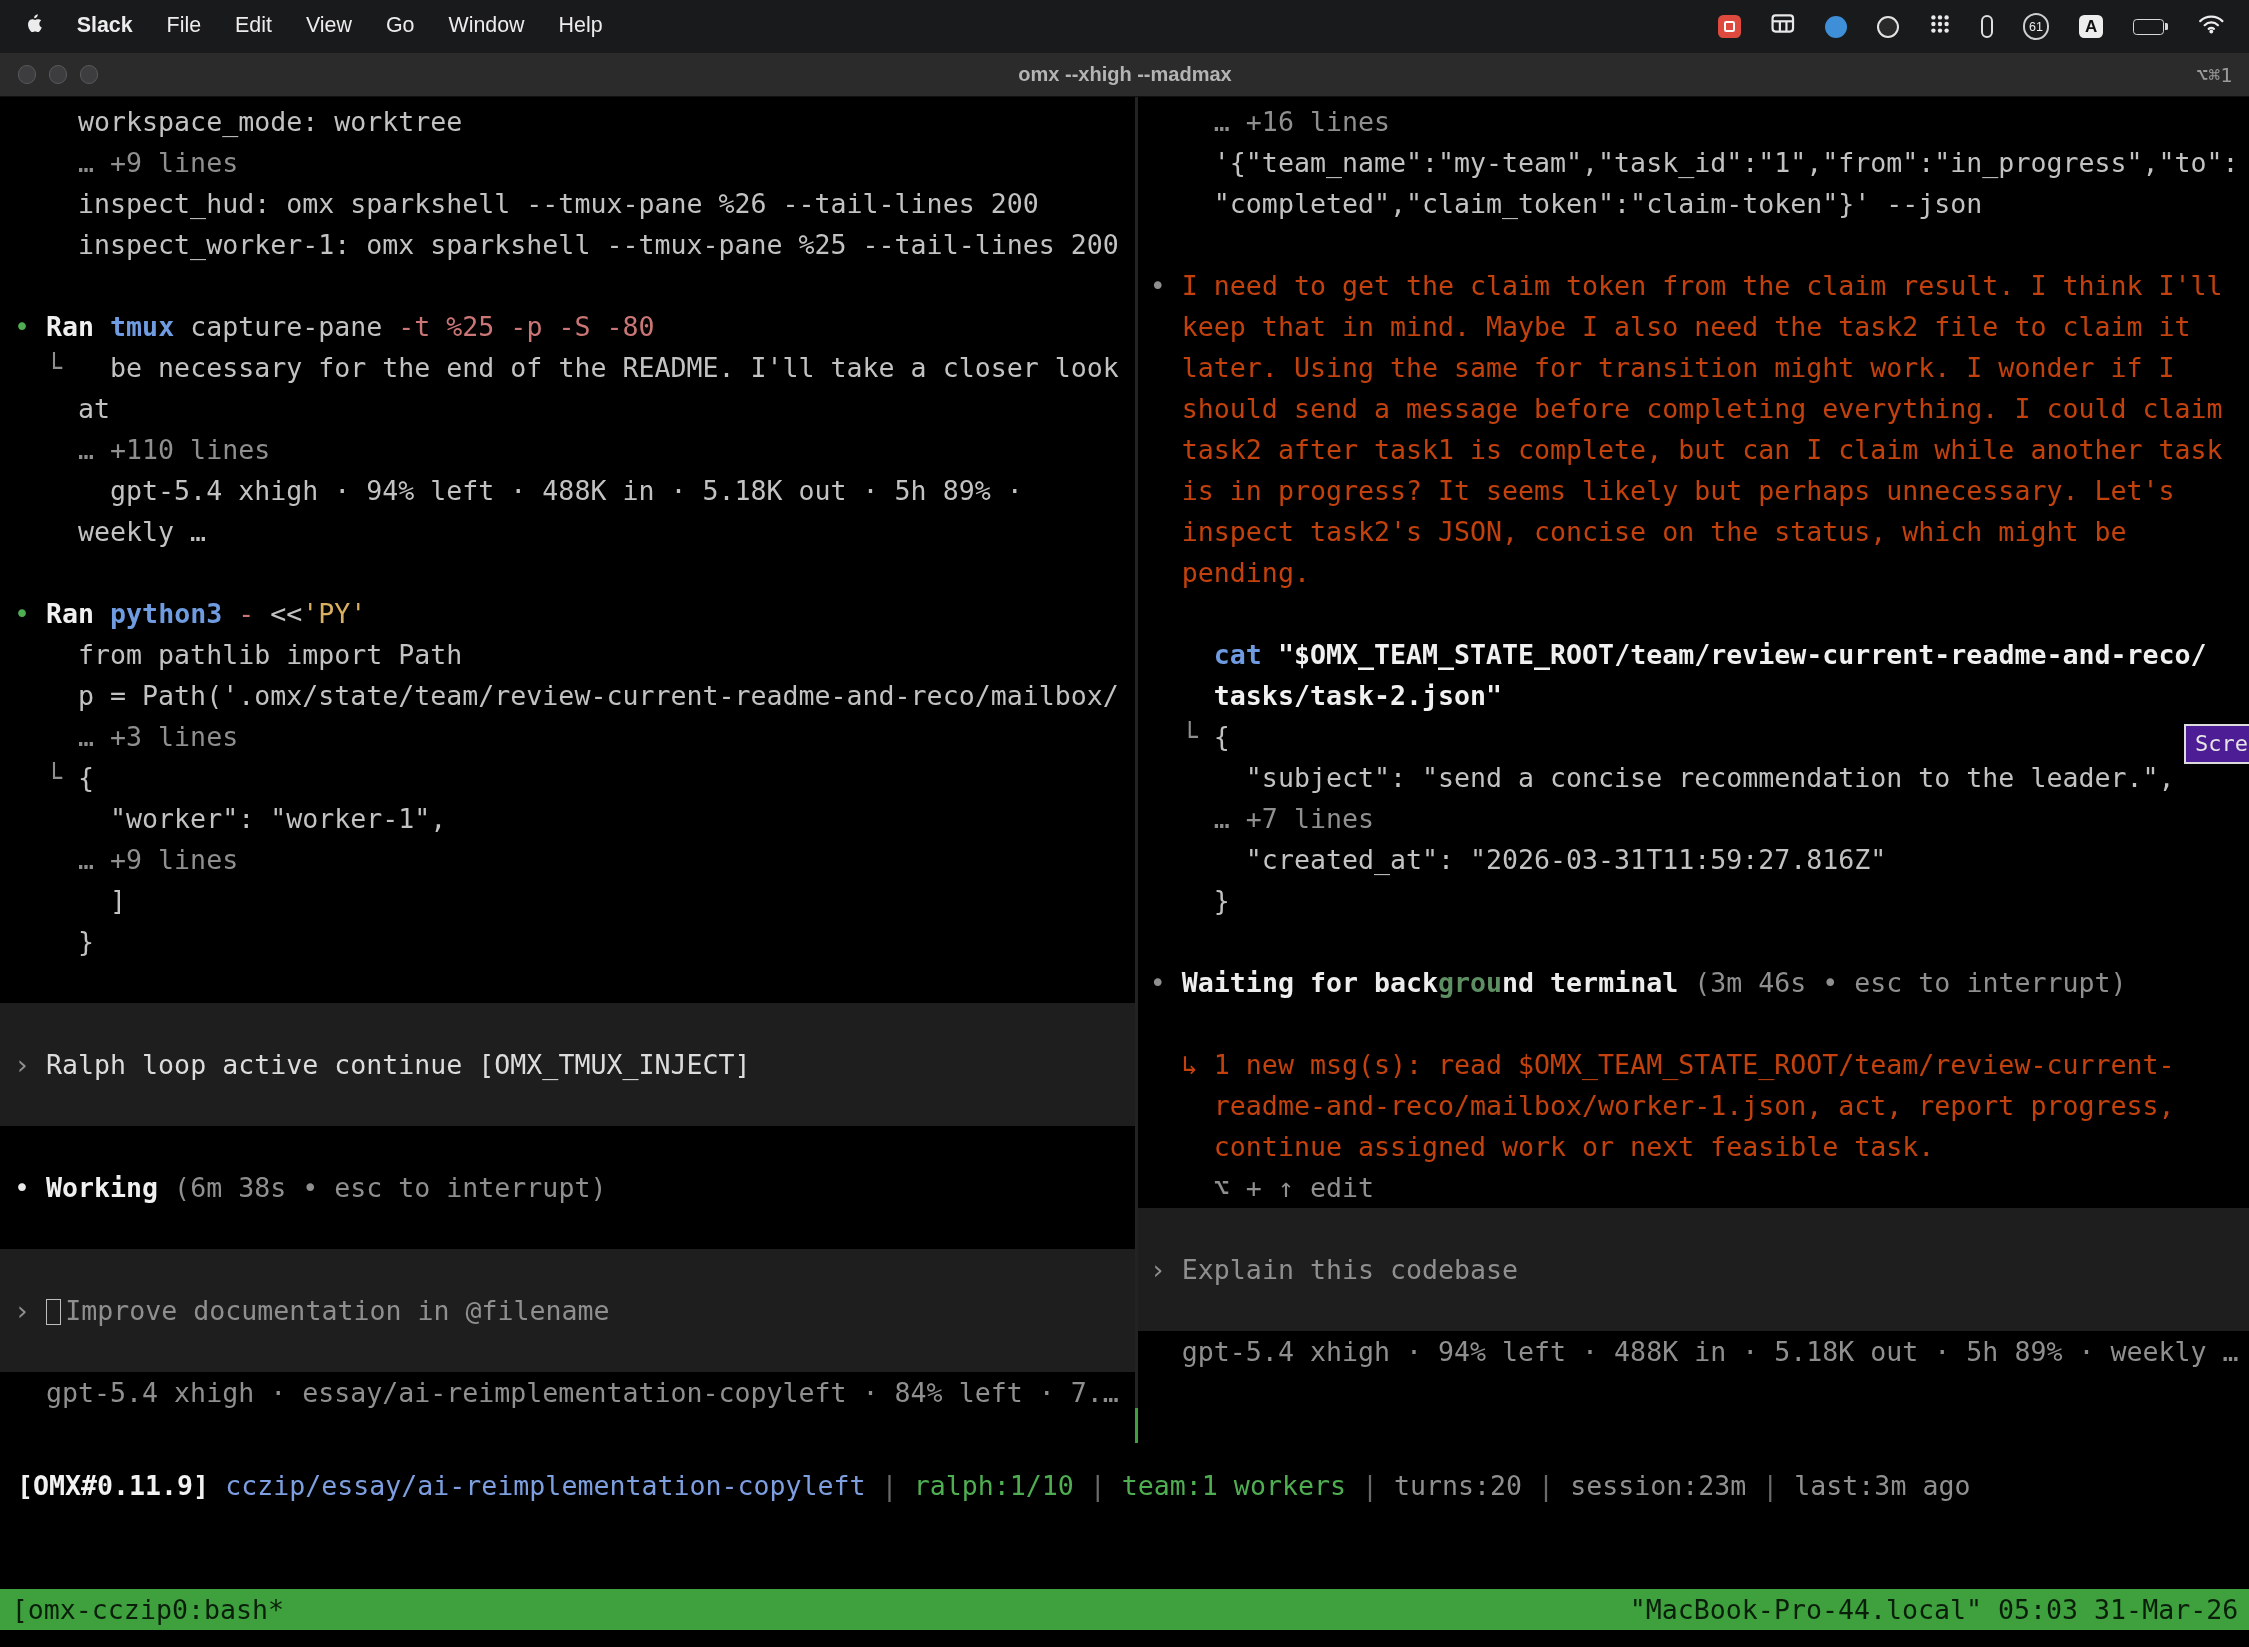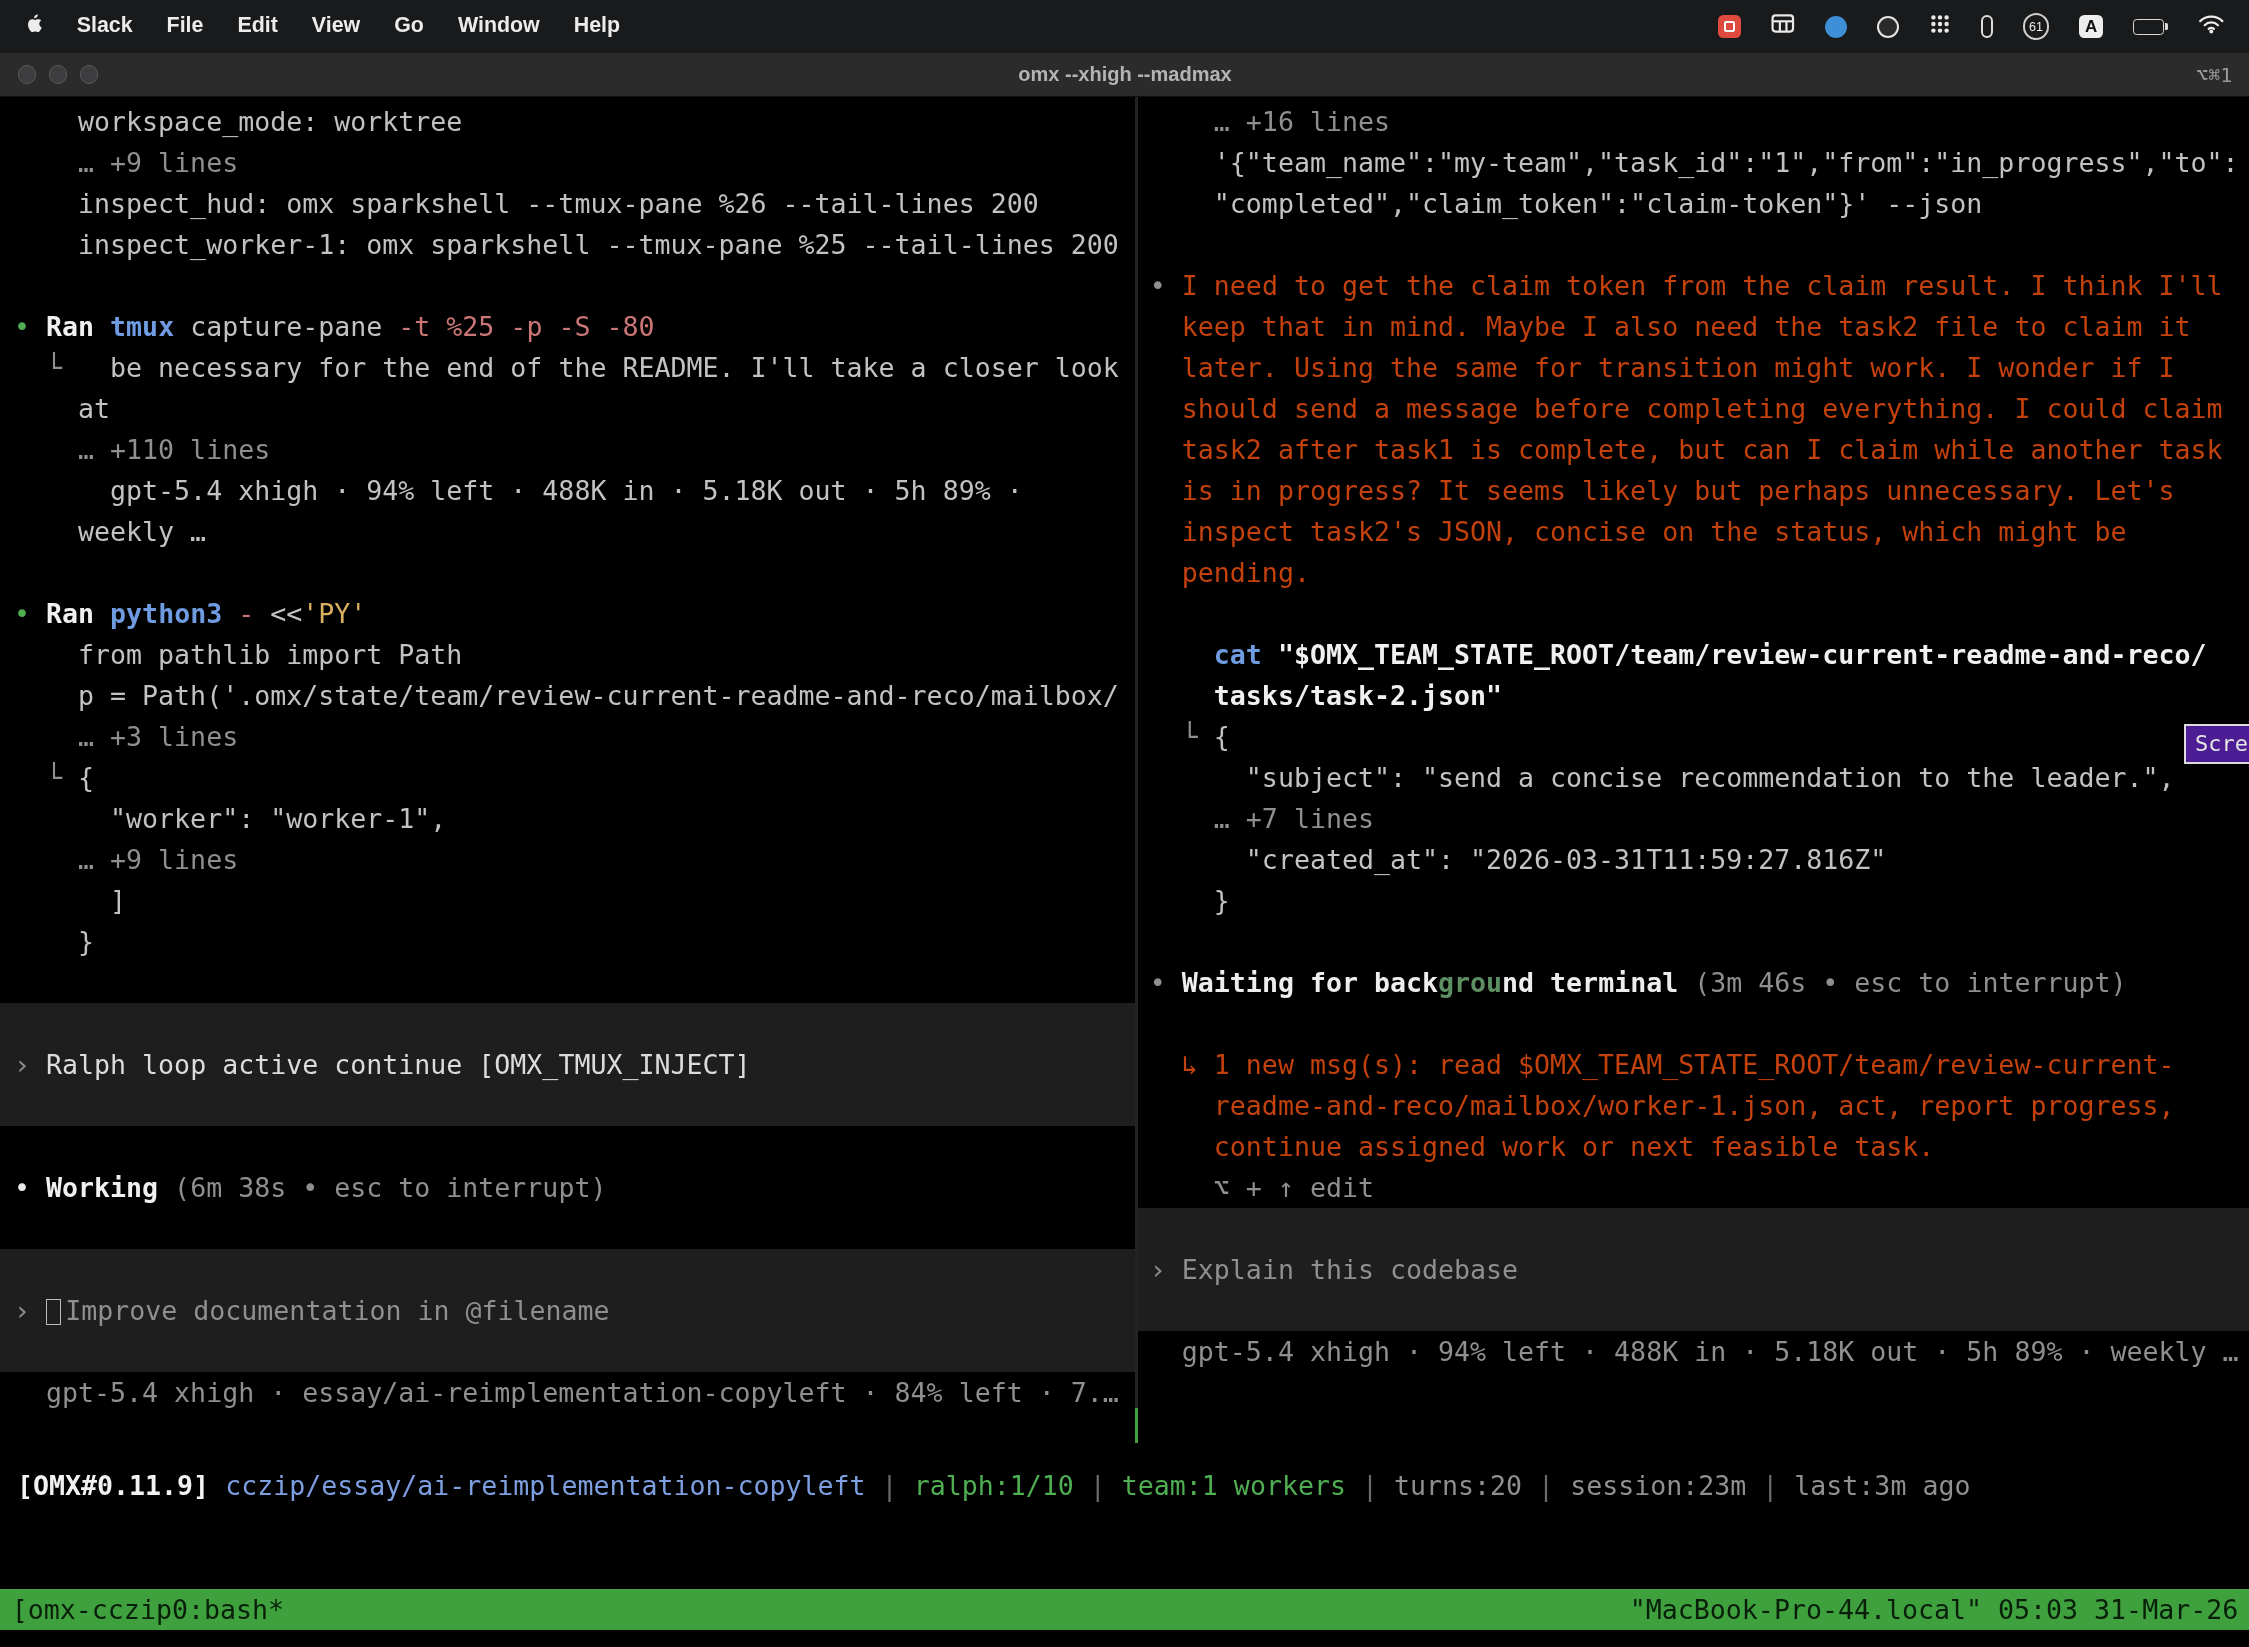--- a/index.html
+++ b/index.html
@@ -5,21 +5,21 @@
   *{margin:0;padding:0;box-sizing:border-box}
   html,body{width:2250px;height:1648px;background:#000;overflow:hidden}
   body{font-family:"DejaVu Sans Mono","DejaVu Sans",monospace}
   .screen{width:2250px;height:1648px;display:flex;flex-direction:column}
 
   
   .menu-bar{flex:0 0 53px;background:#191a1b;display:flex;align-items:center;
     padding:0 25px;color:#ececec;font-family:"Liberation Sans","DejaVu Sans",sans-serif;font-size:21.4px}
   .menu-left{display:flex;align-items:flex-start;gap:34px}
   .app-name{font-weight:700}
-  .menu-item{font-weight:700;cursor:default}
+  .menu-item{font-weight:400;cursor:default}
   .menu-right{margin-left:auto;display:flex;align-items:center;gap:30px}
   .rec-icon{width:23.6px;height:23.6px;background:#df4a3e;border-radius:5.2px;display:flex;align-items:center;justify-content:center}
   .rec-icon i{width:10.3px;height:10.3px;border:2.2px solid #fff;border-radius:2.2px;display:block}
   .blue-icon{width:22px;height:22px;border-radius:50%;background:#3e8ed8}
   .circle-icon{width:22px;height:22px;border-radius:50%;border:2.2px solid #e4e4e4;background:#2a2a2a}
   .capsule-icon{width:11.8px;height:23.6px;border:2.2px solid #dedede;border-radius:5.9px}
   .gauge-icon{width:26.6px;height:26.6px;border-radius:50%;border:2.2px solid #cfcfcf;color:#ececec;
     font-size:12.5px;display:flex;align-items:center;justify-content:center}
   .input-icon{width:23.6px;height:23.6px;background:#ededed;border-radius:5.2px;color:#111;
     font-weight:700;font-size:17px;display:flex;align-items:center;justify-content:center}

